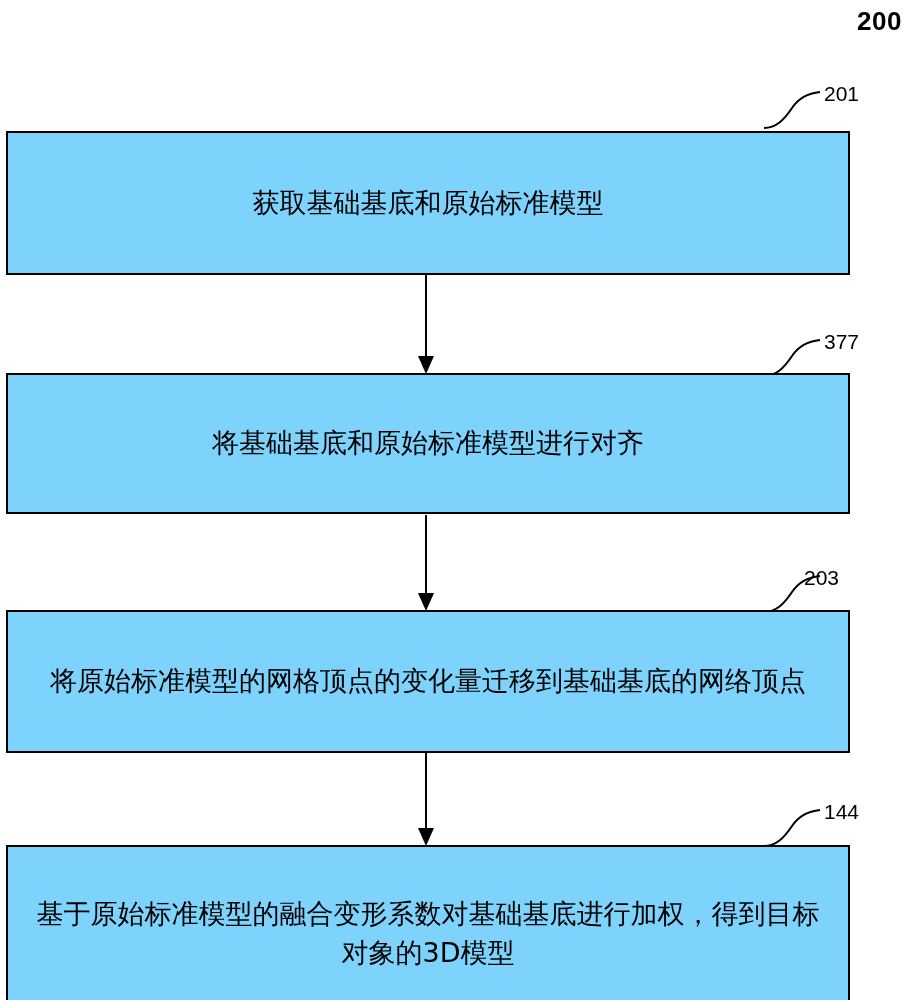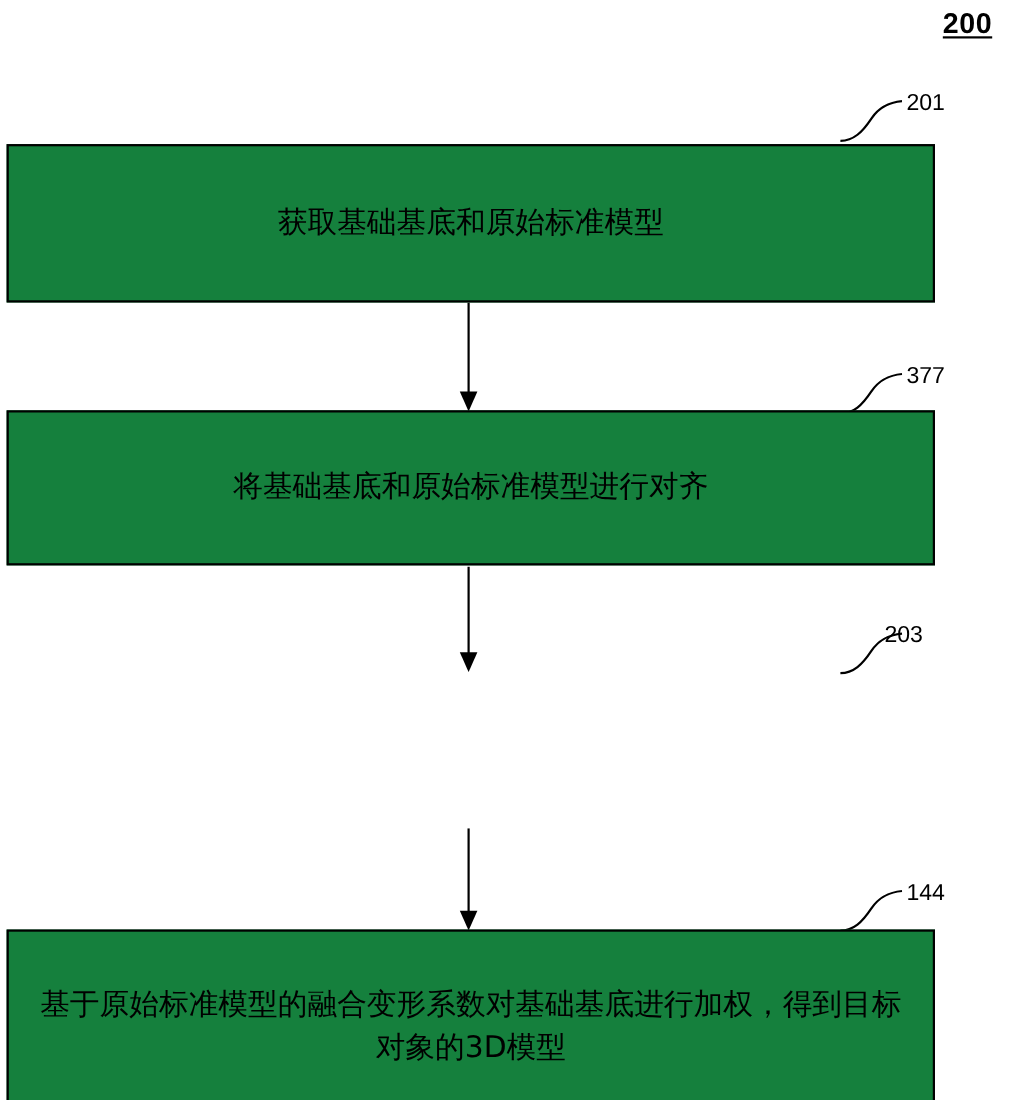--- a/index.html
+++ b/index.html
@@ -23,31 +23,30 @@
   }
 
   
   .fig-number {
     position: absolute;
     top: 6px;
     right: 18px;
     font-size: 26px;
     font-weight: bold;
     letter-spacing: 0.5px;
-    text-decoration: underline;
     text-underline-offset: 3px;
   }
 
   
   .flow-box {
     position: absolute;
     left: 6px;
     width: 844px;
     border: 2px solid #000000;
-    background: #15803d;
+    background: #7dd3fc;
     box-sizing: border-box;
     display: flex;
     align-items: center;
     justify-content: center;
     text-align: center;
   }
   .flow-box .box-text {
     font-size: 27px;
     line-height: 1.42;
     padding: 0 26px;
@@ -123,20 +122,23 @@
 
   <svg class="connector" id="conn-2" viewBox="0 0 40 96" preserveAspectRatio="none">
     <line x1="20" y1="0" x2="20" y2="82" stroke="#000000" stroke-width="2"></line>
     <polygon points="20,96 12,78 28,78" fill="#000000"></polygon>
   </svg>
 
   <svg class="leader" id="leader-203" viewBox="0 0 60 40">
     <path d="M2 38 C 14 38, 22 30, 30 18 C 38 6, 48 3, 58 2" fill="none" stroke="#000000" stroke-width="2"></path>
   </svg>
   <div class="step-ref" id="ref-203">203</div>
+  <div class="flow-box" id="box-203">
+    <div class="box-text">将原始标准模型的网格顶点的变化量迁移到基础基底的网络顶点</div>
+  </div>
 
   <svg class="connector" id="conn-3" viewBox="0 0 40 93" preserveAspectRatio="none">
     <line x1="20" y1="0" x2="20" y2="79" stroke="#000000" stroke-width="2"></line>
     <polygon points="20,93 12,75 28,75" fill="#000000"></polygon>
   </svg>
 
   <svg class="leader" id="leader-204" viewBox="0 0 60 40">
     <path d="M2 38 C 14 38, 22 30, 30 18 C 38 6, 48 3, 58 2" fill="none" stroke="#000000" stroke-width="2"></path>
   </svg>
   <div class="step-ref" id="ref-204">144</div>

